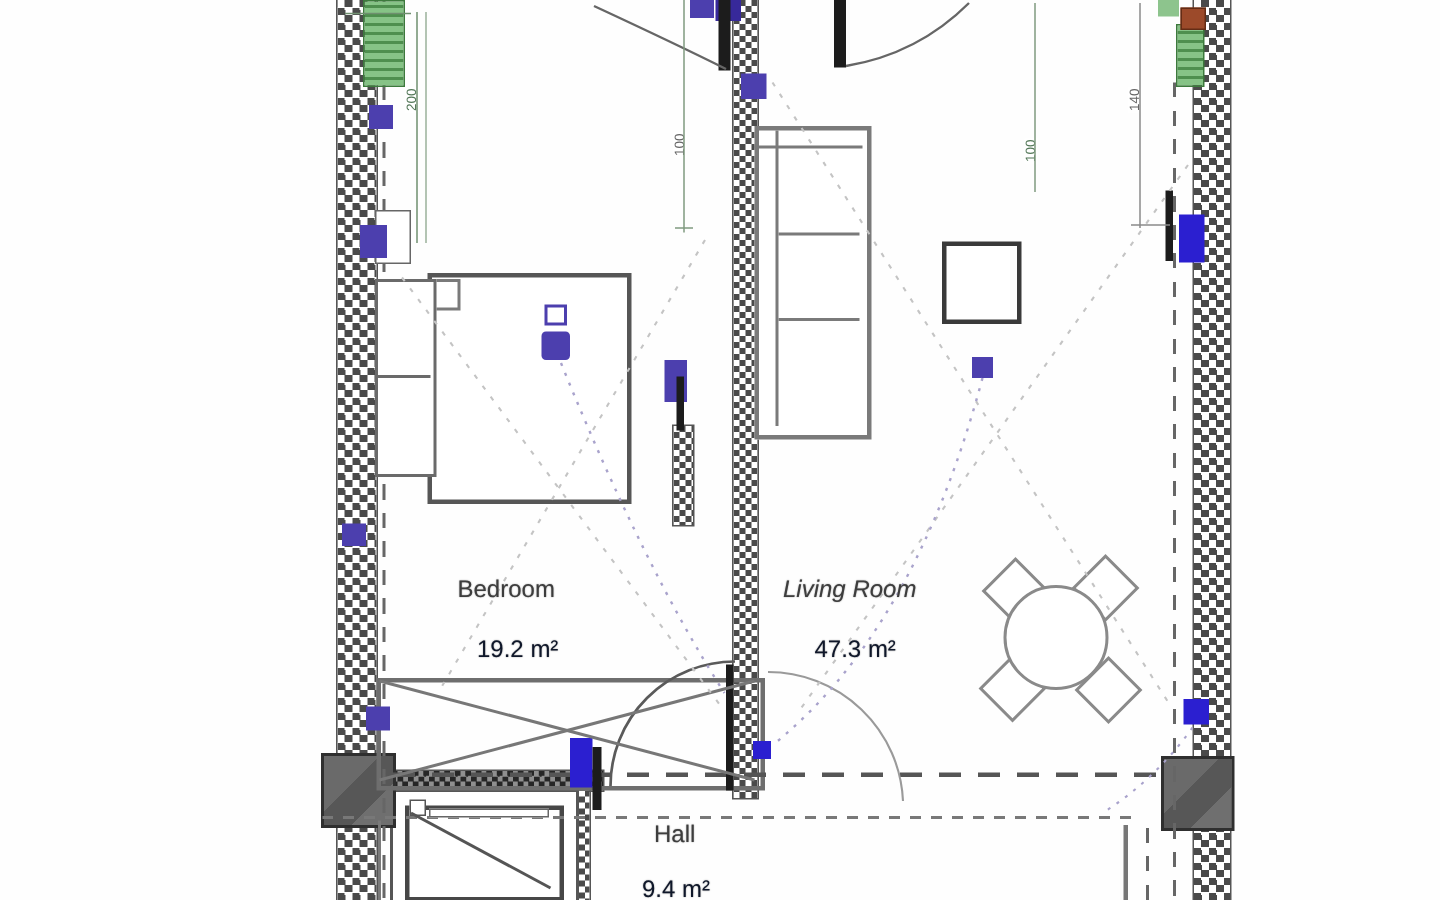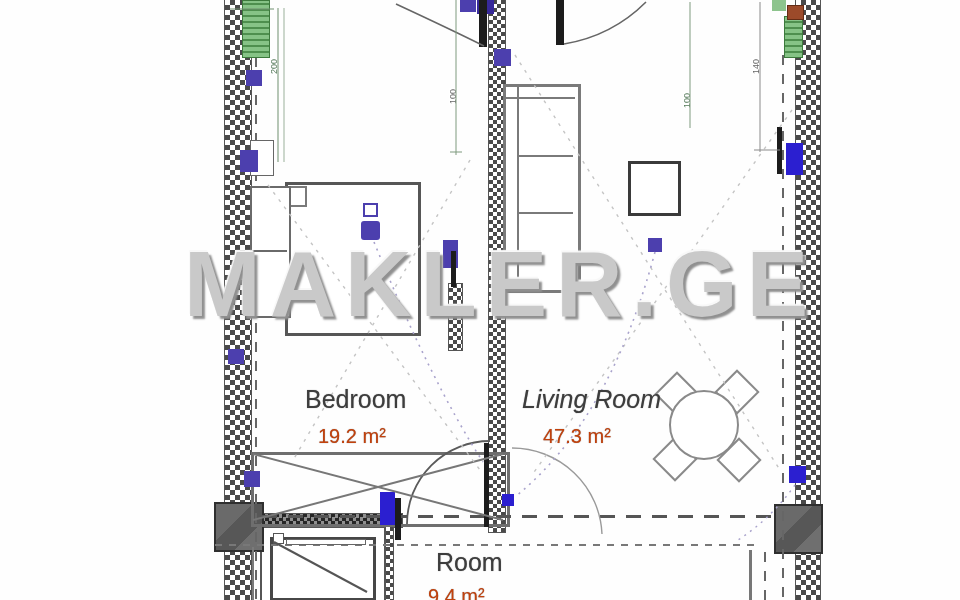--- a/index.html
+++ b/index.html
@@ -17,23 +17,23 @@
   .leaf{background:#1c1c1c;z-index:4;}
   .furn{border:3px solid #6e6e6e;background:#fff;z-index:3;}
   .thinline{background:#777;z-index:3;}
   .dashv{width:2px;background:repeating-linear-gradient(180deg,#666 0 10px,transparent 10px 19px);z-index:3;}
   .dashh1{height:3px;background:repeating-linear-gradient(90deg,#555 0 15px,transparent 15px 26px);z-index:4;}
   .dashh2{height:2px;background:repeating-linear-gradient(90deg,#787878 0 7px,transparent 7px 14px);z-index:4;}
   .radiator{background:repeating-linear-gradient(0deg,#86c386 0 4px,#4e8f4e 4px 6px);border:1px solid #3c7a3c;z-index:4;}
   .dim{position:absolute;font-size:9px;color:#666;writing-mode:vertical-rl;transform:rotate(180deg);
        background:#fff;line-height:1;z-index:4;padding:1px 0;}
   .dim.green{color:#55795a;}
-  .roomlabel{position:absolute;font-size:25px;color:#3d3d3d;z-index:6;white-space:nowrap;
+  .roomlabel{position:absolute;font-size:16px;color:#3d3d3d;z-index:6;white-space:nowrap;
              text-shadow:0 0 1px #888;}
-  .arealabel{position:absolute;font-size:20px;color:#c2410c;z-index:6;white-space:nowrap;
+  .arealabel{position:absolute;font-size:16px;color:#0f172a;z-index:6;white-space:nowrap;
              text-shadow:0 0 1px #888;}
   #watermark{position:absolute;left:184px;top:238px;z-index:7;font-size:92px;font-weight:bold;
              letter-spacing:9px;line-height:1;color:#c9c9c9;white-space:nowrap;
              text-shadow:3px 3px 2px #909090,-1px -2px 1px #f8f8f8;}
   svg#overlay{position:absolute;left:0;top:0;z-index:5;pointer-events:none;}
   .clipbox{overflow:hidden;z-index:6;}
 </style>
 </head>
 <body>
 
@@ -114,26 +114,25 @@
 
   <div class="dim green" style="left:270px;top:58px;">200</div>
   <div class="dim" style="left:449px;top:88px;">100</div>
   <div class="dim green" style="left:683px;top:92px;">100</div>
   <div class="dim" style="left:752px;top:58px;">140</div>
 
   <div class="roomlabel" style="left:305px;top:385px;">Bedroom</div>
   <div class="arealabel" style="left:318px;top:425px;">19.2 m²</div>
   <div class="roomlabel" style="left:522px;top:385px;font-style:italic;">Living Room</div>
   <div class="arealabel" style="left:543px;top:425px;">47.3 m²</div>
-  <div class="roomlabel" style="left:436px;top:548px;">Room</div>
+  <div class="roomlabel" style="left:436px;top:548px;">Hall</div>
   <div class="abs clipbox" style="left:428px;top:585px;width:80px;height:15px;">
     <span class="arealabel" style="position:static;">9.4 m²</span>
   </div>
 
-  <div id="watermark">MAKLER.GE</div>
 
   <svg id="overlay" width="960" height="600" viewBox="0 0 960 600">
 
     <path d="M 396,4 Q 452,30 484,46" fill="none" stroke="#666" stroke-width="1.6"></path>
     <path d="M 564,44 Q 612,36 646,2" fill="none" stroke="#666" stroke-width="1.6"></path>
     <path d="M 407,524 A 83,83 0 0 1 490,441" fill="none" stroke="#5a5a5a" stroke-width="1.8"></path>
     <path d="M 512,448 A 90,90 0 0 1 602,534" fill="none" stroke="#9a9a9a" stroke-width="1.4"></path>
 
     <line x1="253" y1="454" x2="503" y2="520" stroke="#777" stroke-width="2"></line>
     <line x1="503" y1="454" x2="253" y2="520" stroke="#777" stroke-width="2"></line>

